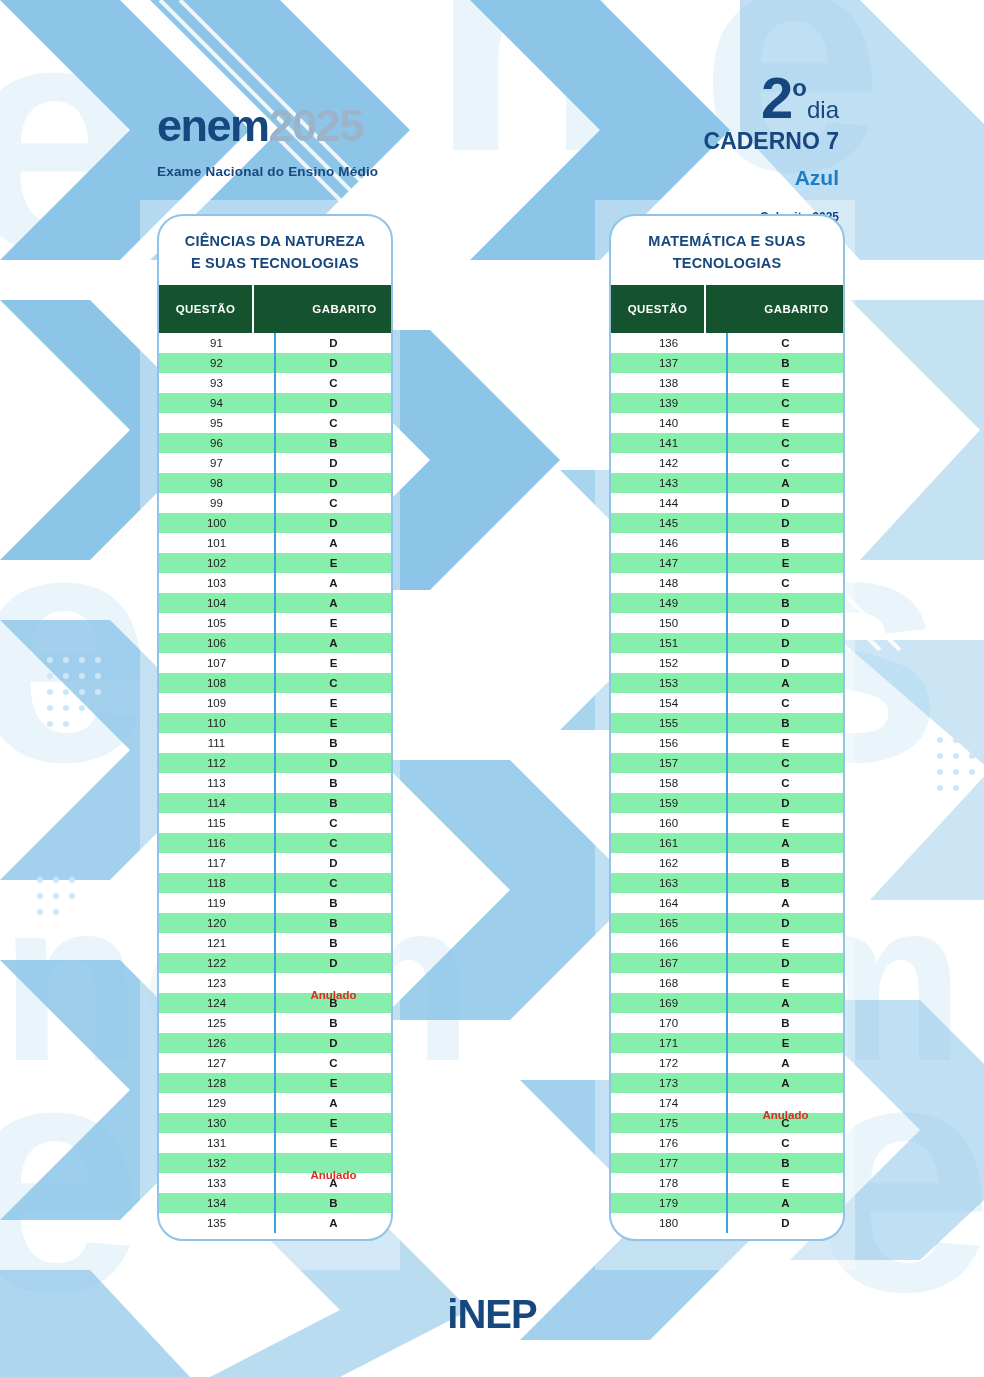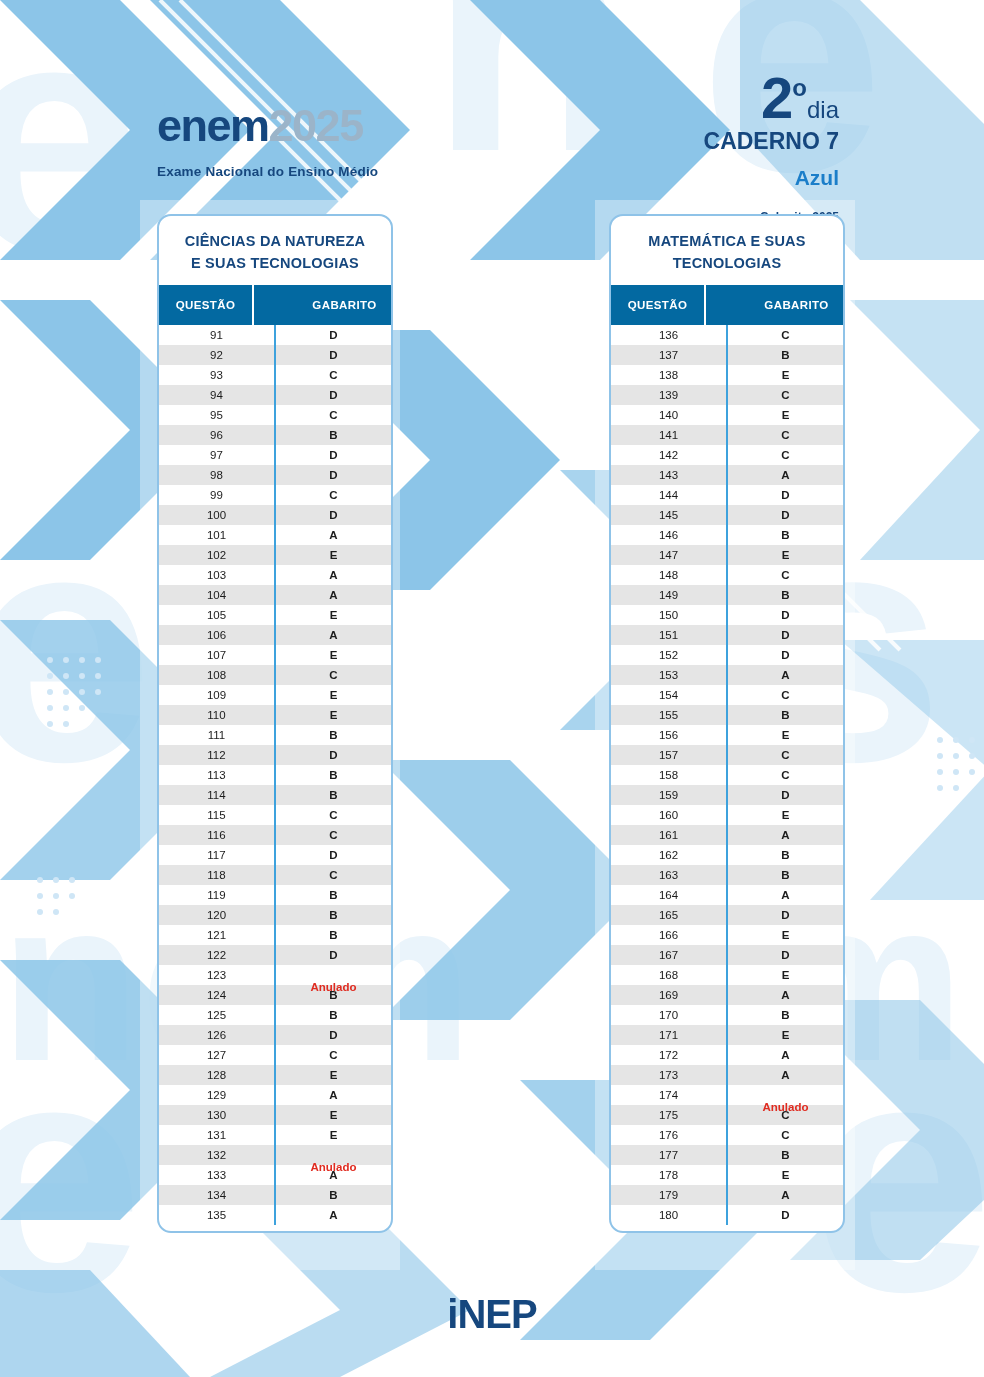--- a/index.html
+++ b/index.html
@@ -106,63 +106,63 @@
     margin-top: 20px;
     white-space: nowrap;
   }
 
   
   .card {
     position: absolute;
     width: 232px;
     background: #ffffff;
     border: 2px solid #8fc3e8;
-    border-radius: 14px;
+    border-radius: 26px;
     overflow: hidden;
     top: 214px;
     padding-bottom: 6px;
   }
   #card-cn { left: 157px; }
   #card-mt { left: 609px; }
 
   .card-title {
     color: #16477e;
     font-size: 14.5px;
     font-weight: bold;
     text-align: center;
     line-height: 1.55;
     padding: 14px 4px 10px 4px;
     letter-spacing: 0.2px;
   }
 
   .col-head {
     display: flex;
-    background: #0369a1;
-    height: 40px;
+    background: #14532d;
+    height: 48px;
     gap: 44px;
   }
   .col-head > div {
     flex: 1;
     color: #ffffff;
     font-size: 11.5px;
     font-weight: bold;
     letter-spacing: 0.4px;
     display: flex;
     align-items: center;
     justify-content: center;
   }
   .col-head .ch-q { border-right: 2px solid #ffffff; }
 
   .rows { display: block; }
   .row {
     display: flex;
     height: 20px;
     line-height: 20px;
   }
-  .row.alt { background: #e5e5e5; }
+  .row.alt { background: #86efac; }
   .row .q, .row .a {
     flex: 1;
     text-align: center;
     font-size: 11.5px;
     color: #1c1c1c;
   }
   .row .q { border-right: 2px solid #3ea2dd; }
   .row .a { font-weight: bold; }
   .row .a.anulado { color: #e02b20; font-weight: bold; margin-top: 12px; }
 

